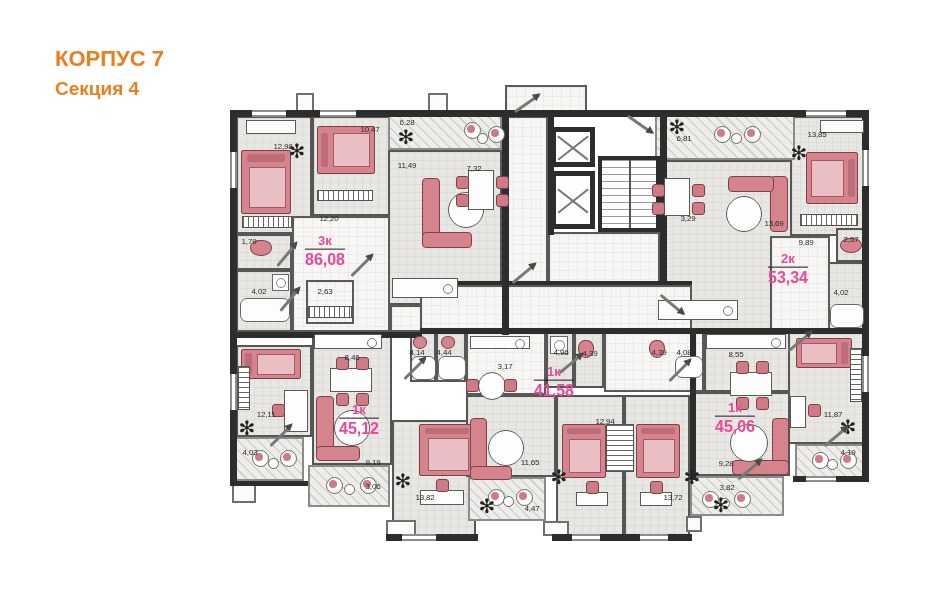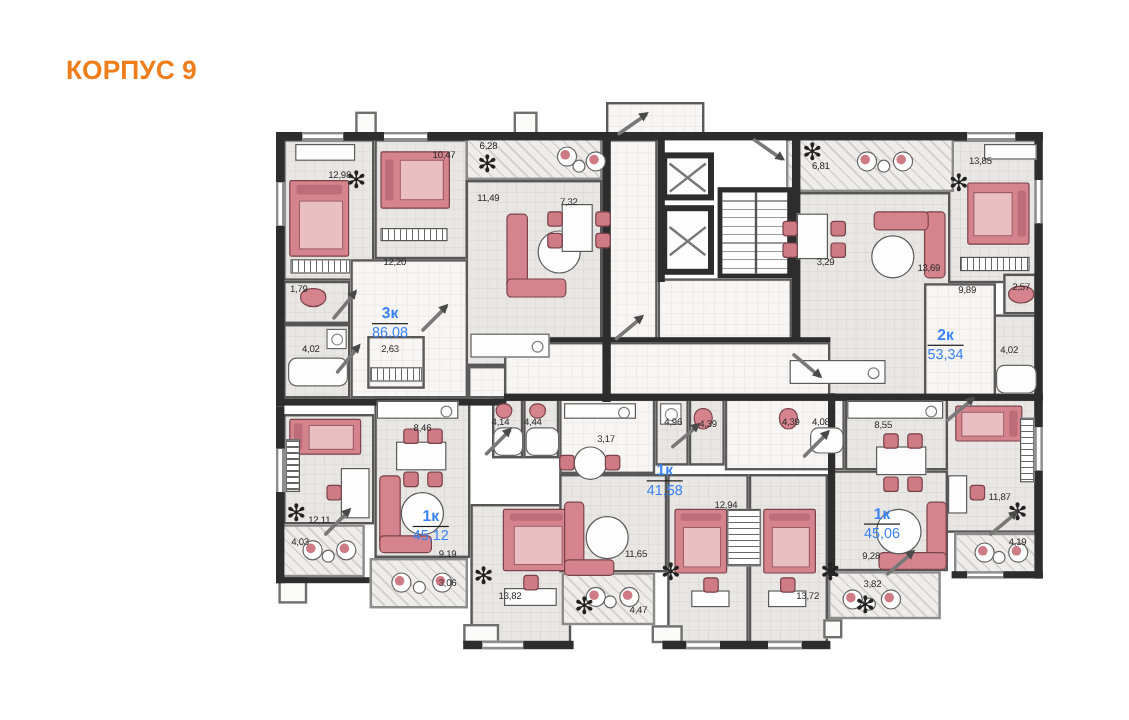--- a/index.html
+++ b/index.html
@@ -53,31 +53,32 @@
   .wm{position:absolute;background:#fdfdfd;border:1.5px solid #666;}
   .wm::after{content:"";position:absolute;left:20%;top:20%;width:55%;height:55%;border:1px solid #888;border-radius:50%;}
   .cw{position:absolute;width:15px;height:15px;background:#fff;border:1.5px solid #666;border-radius:50%;}
   .cw::after{content:"";position:absolute;left:2px;top:2px;width:8px;height:8px;background:#ce7b85;border-radius:50%;}
   .rt{position:absolute;width:9px;height:9px;background:#fff;border:1.5px solid #666;border-radius:50%;}
   .plant{position:absolute;color:#222;font-size:20px;line-height:1;transform:translate(-50%,-50%);}
   .door{position:absolute;width:30px;height:3px;background:#787878;border-radius:2px;}
   .door::after{content:"";position:absolute;right:-2px;top:-3px;border-left:8px solid #4a4a4a;border-top:4px solid transparent;border-bottom:4px solid transparent;}
   
   .lbl{position:absolute;transform:translate(-50%,-50%);font-size:8px;color:#2a2a2a;white-space:nowrap;letter-spacing:-0.2px;}
-  .apt{position:absolute;transform:translate(-50%,-50%);text-align:center;color:#3b82f6;margin-top:18px;}
+  .apt{position:absolute;transform:translate(-50%,-50%);text-align:center;color:#ec4899;}
   .apt .at{font-size:13px;font-weight:bold;border-bottom:1.5px solid #1a1a1a;padding:0 3px;line-height:1.15;}
-  .apt .aa{font-size:12px;font-weight:normal;line-height:1.3;}
+  .apt .aa{font-size:16px;font-weight:bold;line-height:1.3;}
 </style>
 </head>
 <body>
 
 <div id="stage">
 
   <div id="titleblock">
-    <div class="t1">КОРПУС 9</div>
+    <div class="t1">КОРПУС 7</div>
+    <div class="t2">Секция 4</div>
   </div>
 
   <div id="plan">
 
     <div class="r" style="left:236px;top:116px;width:76px;height:118px"></div>
     <div class="r" style="left:236px;top:234px;width:56px;height:36px"></div>
     <div class="r" style="left:236px;top:270px;width:56px;height:62px"></div>
     <div class="r" style="left:312px;top:116px;width:78px;height:100px"></div>
     <div class="r" style="left:388px;top:150px;width:114px;height:155px"></div>
     <div class="r" style="left:655px;top:160px;width:140px;height:172px"></div>
@@ -302,21 +303,21 @@
 
     <div class="lbl" style="left:283px;top:146px">12,98</div>
     <div class="lbl" style="left:370px;top:129px">10,47</div>
     <div class="lbl" style="left:407px;top:122px">6,28</div>
     <div class="lbl" style="left:407px;top:165px">11,49</div>
     <div class="lbl" style="left:474px;top:168px">7,32</div>
     <div class="lbl" style="left:329px;top:218px">12,20</div>
     <div class="lbl" style="left:249px;top:241px">1,79</div>
     <div class="lbl" style="left:259px;top:291px">4,02</div>
     <div class="lbl" style="left:325px;top:291px">2,63</div>
-    <div class="lbl" style="left:266px;top:433px">12,11</div>
+    <div class="lbl" style="left:266px;top:414px">12,11</div>
     <div class="lbl" style="left:250px;top:452px">4,03</div>
     <div class="lbl" style="left:352px;top:357px">8,46</div>
     <div class="lbl" style="left:373px;top:462px">9,19</div>
     <div class="lbl" style="left:373px;top:486px">3,06</div>
     <div class="lbl" style="left:425px;top:497px">13,82</div>
     <div class="lbl" style="left:417px;top:352px">4,14</div>
     <div class="lbl" style="left:444px;top:352px">4,44</div>
     <div class="lbl" style="left:505px;top:366px">3,17</div>
     <div class="lbl" style="left:530px;top:462px">11,65</div>
     <div class="lbl" style="left:532px;top:508px">4,47</div>

